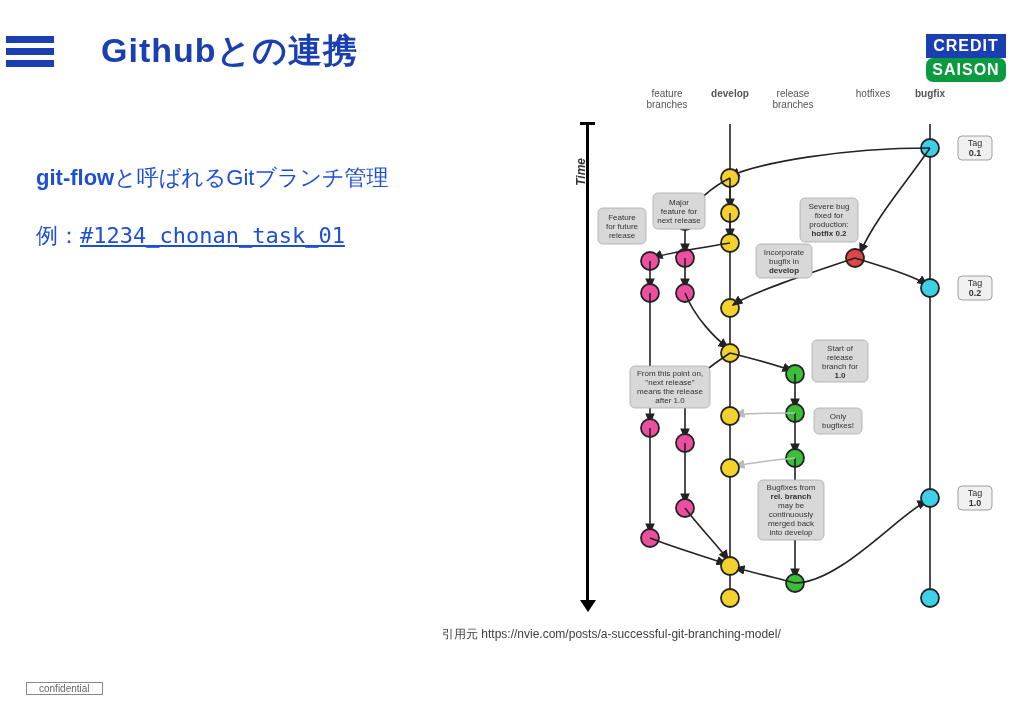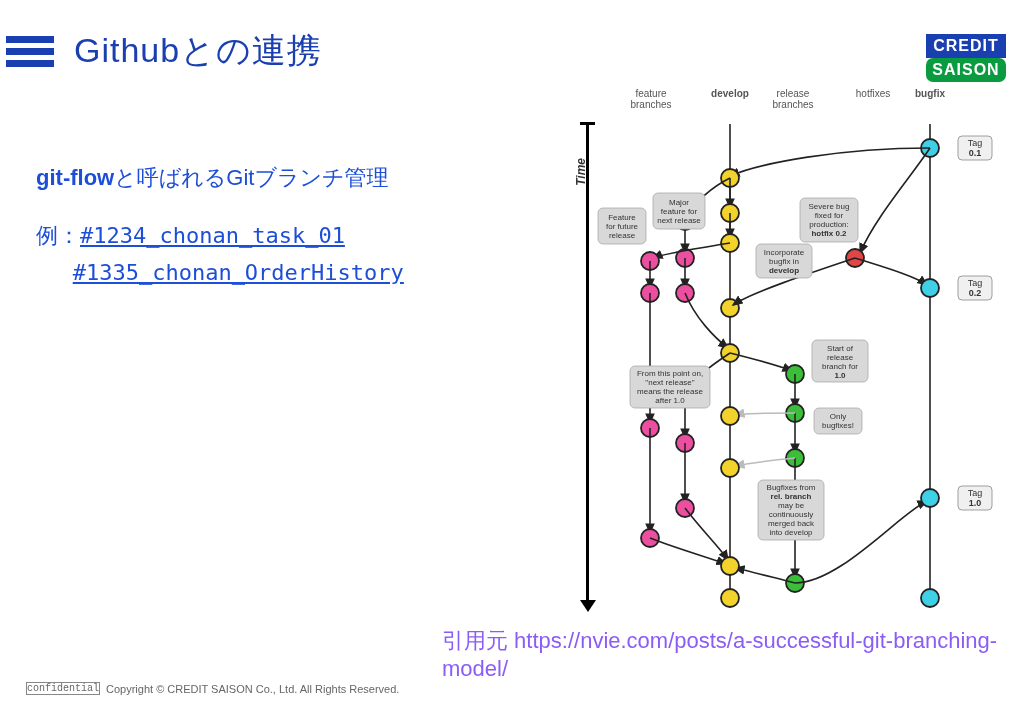--- a/index.html
+++ b/index.html
@@ -5,21 +5,21 @@
   * { margin: 0; padding: 0; box-sizing: border-box; }
   body {
     width: 1024px; height: 709px;
     font-family: "Hiragino Sans", "Meiryo", sans-serif;
     background: #fff; position: relative; overflow: hidden;
     color: #333;
   }
   .header { position: absolute; top: 28px; left: 0; right: 0; display: flex; align-items: center; }
   .hamburger { width: 48px; margin-left: 6px; margin-right: 20px; }
   .hamburger div { height: 7px; background: #1a3fb0; margin: 5px 0; }
-  .title { font-size: 34px; font-weight: 400; color: #1a3fb0; letter-spacing: 1px; }
+  .title { font-size: 34px; font-weight: 700; color: #1a3fb0; letter-spacing: 1px; margin-left: 27px; }
   .logo { position: absolute; right: 18px; top: 24px; width: 80px; text-align: center;
           font-weight: 700; font-size: 16px; letter-spacing: 1px; }
   .logo .l1 { background: #1a3fb0; color: #fff; padding: 3px 6px; margin-top: 10px; }
   .logo .l2 { background: #0a9a3f; color: #fff; padding: 3px 6px; border-radius: 7px; }
 
   .body-text { position: absolute; left: 36px; top: 160px; width: 520px;
                font-size: 22px; line-height: 1.65; color: #1d4ed8; }
   .body-text .bold { font-weight: 700; }
   .body-text p { margin-bottom: 22px; }
   .example { font-family: "Menlo","Consolas",monospace; font-size: 22px; text-decoration: underline; }
@@ -40,24 +40,24 @@
   .pink { fill: #ec4fa0; }
   .red { fill: #e24545; }
   .edge { stroke: #222; stroke-width: 1.6; fill: none; }
   .edge-light { stroke: #bbb; stroke-width: 1.6; fill: none; }
   .callout { fill: #d8d8d8; stroke: #aaa; stroke-width: 0.8; }
   .callout-text { font-size: 8px; fill: #333; text-anchor: middle; }
   .callout-bold { font-weight: 700; }
   .tag-box { fill: #f0f0f0; stroke: #888; stroke-width: 0.8; rx:4; ry:4;}
   .tag-text { font-size: 9px; fill:#333; text-anchor: middle; }
 
-  .citation { position: absolute; left: 442px; top: 626px; font-size: 22px; color: #8b5cf6; }
+  .citation { position: absolute; left: 442px; top: 626px; font-size: 12px; color: #404040; }
   .footer { position: absolute; left: 26px; bottom: 14px; font-size: 11px; color: #666;
             display: flex; align-items: center; gap: 6px; }
-  .conf-box { border: 1px solid #888; padding: 0 0; font-size: 10px; font-family: Liberation Mono, monospace; }
+  .conf-box { border: 1px solid #888; padding: 0 12px; font-size: 10px; }
 </style>
 </head>
 <body>
 
 <div class="header">
   <div class="hamburger">
       <div></div>
       <div></div>
       <div></div>
     </div>
@@ -67,26 +67,26 @@
   <div class="l1">CREDIT</div>
   <div class="l2">SAISON</div>
 </div>
 
 <div class="body-text">
   <p>
     <span class="bold">git-flow</span><span>と呼ばれるGitブランチ管理</span>
   </p>
   <p>
     <span>例：</span><span class="example">#1234_chonan_task_01</span><br>
-    &nbsp;&nbsp;&nbsp;&nbsp;&nbsp;&nbsp;<span class="example">#1335_chonan_OrderHistory</span>
+    &nbsp;&nbsp;&nbsp;&nbsp;&nbsp;&nbsp;
   </p>
 </div>
 
 <div class="diagram">
-  <div class="col-header" style="left:43px;width:56px">feature branches</div>
+  <div class="col-header" style="left:59px;width:56px">feature branches</div>
   <div class="col-header" style="left:125px;width:50px;font-weight:700">develop</div>
   <div class="col-header" style="left:185px;width:56px">release branches</div>
   <div class="col-header" style="left:268px;width:50px">hotfixes</div>
   <div class="col-header" style="left:325px;width:50px;font-weight:700">bugfix</div>
   <div class="time-label">Time</div>
   <div class="axis"></div>
 
   <svg class="flow">
     <defs>
       <marker id="ah" markerWidth="8" markerHeight="8" refX="6" refY="3" orient="auto">
@@ -228,14 +228,13 @@
       <text class="callout-text" x="211" y="438">merged back</text>
       <text class="callout-text" x="211" y="447">into develop</text>
     </g>
   </svg>
 </div>
 
 <div class="citation">引用元 https://nvie.com/posts/a-successful-git-branching-model/</div>
 
 <div class="footer">
   <span class="conf-box">confidential</span>
-  <span>Copyright © CREDIT SAISON Co., Ltd. All Rights Reserved.</span>
 </div>
 
 </body></html>

